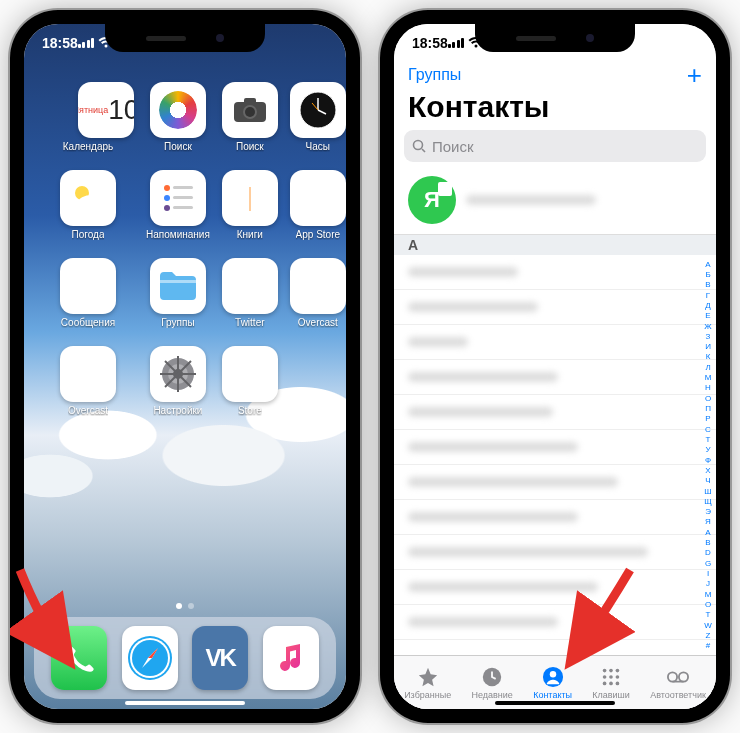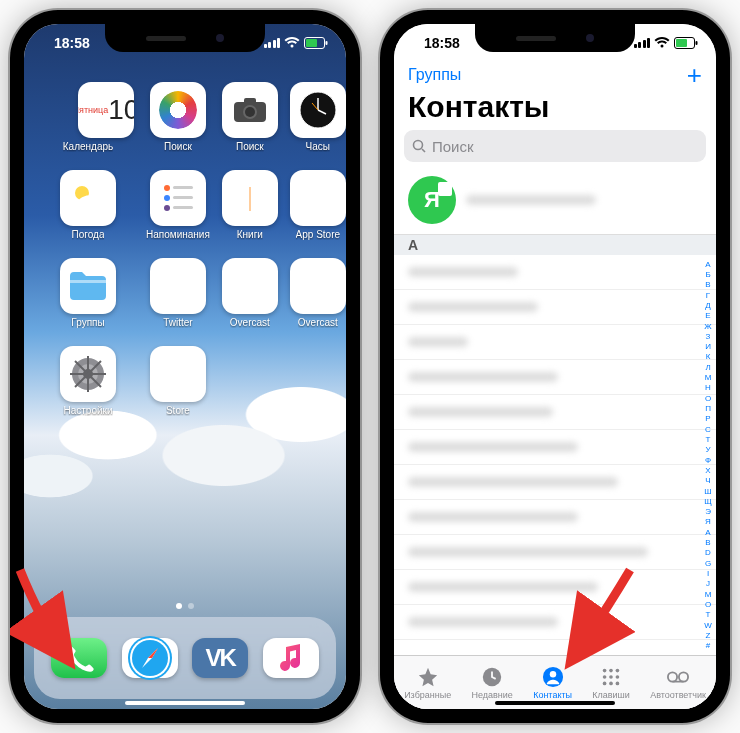--- a/index.html
+++ b/index.html
@@ -2,37 +2,37 @@
 <html><head>
 <meta charset="utf-8">
 <style>
   * { box-sizing: border-box; margin: 0; padding: 0; font-family: -apple-system, "Helvetica Neue", Arial, sans-serif; }
   body { width: 740px; height: 733px; background: #fafafa; display: flex; gap: 20px; padding: 10px; position: relative; }
   .phone { width: 350px; height: 713px; background: #000; border-radius: 48px; padding: 14px; position: relative; box-shadow: 0 0 0 2px #999, 0 0 30px rgba(0,0,0,0.3); }
   .screen { width: 100%; height: 100%; border-radius: 34px; overflow: hidden; position: relative; background: #fff; }
   .notch { position: absolute; top: 0; left: 50%; transform: translateX(-50%); width: 160px; height: 28px; background: #000; border-radius: 0 0 18px 18px; z-index: 50; display:flex; align-items:center; justify-content:center; gap:30px;}
   .notch .speaker{width:40px;height:5px;background:#222;border-radius:3px;}
   .notch .cam{width:8px;height:8px;background:#1a1a2f;border-radius:50%;}
-  .statusbar { position: absolute; top: 0; left: 12px; right: 0; height: 34px; display: flex; justify-content: space-between; align-items: center; padding: 4px 18px 0; z-index: 40; font-size: 14px; font-weight: 600; }
+  .statusbar { position: absolute; top: 0; left: 0; right: 0; height: 34px; display: flex; justify-content: flex-start; align-items: center; padding: 4px 18px 0; z-index: 40; font-size: 14px; font-weight: 600; }
   .statusbar.light { color: #fff; }
   .statusbar.dark { color: #000; }
   .sb-right { display: flex; align-items: center; gap: 4px; }
 
   
   .homebg { position: absolute; inset: 0; background: linear-gradient(180deg, #1e3a6e 0%, #2b5ca8 28%, #6aa8e0 45%, #e8eef6 60%, #b8c9d8 75%, #5a7fa0 100%); }
   .clouds{position:absolute;top:48%;left:-10%;right:-10%;height:30%;background:radial-gradient(ellipse 80px 40px at 30% 40%,#fff 60%,transparent 62%),radial-gradient(ellipse 100px 50px at 60% 50%,#f2f5f8 60%,transparent 62%),radial-gradient(ellipse 90px 45px at 80% 30%,#fff 60%,transparent 62%),radial-gradient(ellipse 70px 35px at 15% 60%,#eef3f7 60%,transparent 62%);}
   .app-grid { position: absolute; top: 58px; left: 0; right: 0; padding: 0 18px; display: grid; grid-template-columns: repeat(4, 1fr); gap: 18px 12px; }
   .app { display: flex; flex-direction: column; align-items: center; gap: 3px; }
   .app .icn { width: 56px; height: 56px; border-radius: 13px; display: flex; align-items: center; justify-content: center; font-size: 26px; background: #fff; box-shadow: 0 2px 4px rgba(0,0,0,.25); position:relative; overflow:hidden;}
   .app .lbl { font-size: 10px; color: #fff; text-align: center; text-shadow: 0 1px 2px rgba(0,0,0,.7); max-width:70px; overflow:hidden; white-space:nowrap;}
   .dots{position:absolute;bottom:100px;left:0;right:0;display:flex;justify-content:center;gap:6px;}
   .dots span{width:6px;height:6px;border-radius:50%;background:rgba(255,255,255,.4);}
   .dots span.on{background:#fff;}
   .dock { position: absolute; bottom: 10px; left: 10px; right: 10px; height: 82px; background: rgba(220,225,235,.6); backdrop-filter: blur(10px); border-radius: 26px; display: flex; align-items: center; justify-content: space-around; padding: 0 10px; }
-  .dock .icn { width: 56px; height: 40px; border-radius: 13px; display:flex;align-items:center;justify-content:center; box-shadow: 0 2px 4px rgba(0,0,0,.25);}
+  .dock .icn { width: 56px; height: 64px; border-radius: 13px; display:flex;align-items:center;justify-content:center; box-shadow: 0 2px 4px rgba(0,0,0,.25);}
 
   
   .ic-cal{background:#fff;margin-left:36px;}
   .ic-cal .day{font-size:9px;color:#e03a30;font-weight:500;line-height:1;}
   .ic-cal .date{font-size:28px;color:#222;font-weight:300;line-height:1;}
 
   
   .contacts-bg { position:absolute; inset:0; background:#fff; display:flex; flex-direction:column; padding-top:34px;}
   .nav-row{display:flex;justify-content:space-between;align-items:center;padding:4px 14px 0;font-size:16px;color:#007aff;}
   .plus-btn{font-size:26px;color:#007aff;font-weight:300;line-height:1;}
@@ -180,20 +180,29 @@
           </div>
           <span class="lbl">Книги</span>
         </div>
       <div class="app">
           <div class="icn bg-appstore">
             <svg width="34" height="34" viewBox="0 0 34 34" fill="none" stroke="#fff" stroke-width="3" stroke-linecap="round">
               <path d="M17 4 L8 28 M17 4 L26 28 M5 22 L29 22"></path>
             </svg>
           </div>
           <span class="lbl">App Store</span>
+        </div>
+      <div class="app">
+          <div class="icn bg-msg">
+            <svg width="40" height="36" viewBox="0 0 40 36">
+              <ellipse cx="20" cy="16" rx="16" ry="12" fill="#fff"></ellipse>
+              <path d="M10 26 L8 34 L18 27 Z" fill="#fff"></path>
+            </svg>
+          </div>
+          <span class="lbl">Сообщения</span>
         </div>
       <div class="app">
           <div class="icn bg-files">
             <svg width="40" height="32" viewBox="0 0 40 32">
               <path d="M2 6 Q2 2 6 2 H14 L18 6 H34 Q38 6 38 10 V26 Q38 30 34 30 H6 Q2 30 2 26 Z" fill="#5fb8f0"></path>
               <rect x="2" y="10" width="36" height="3" fill="#fff" opacity=".5"></rect>
             </svg>
           </div>
           <span class="lbl">Группы</span>
         </div>

